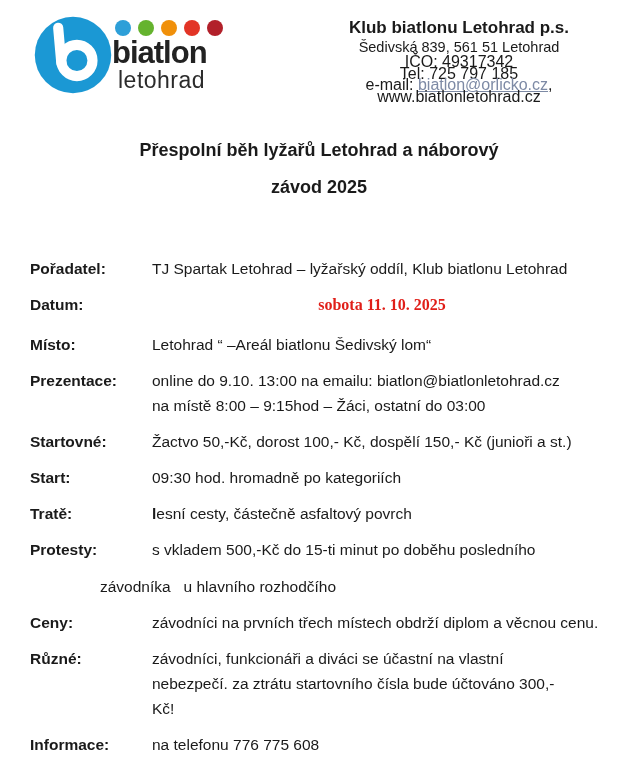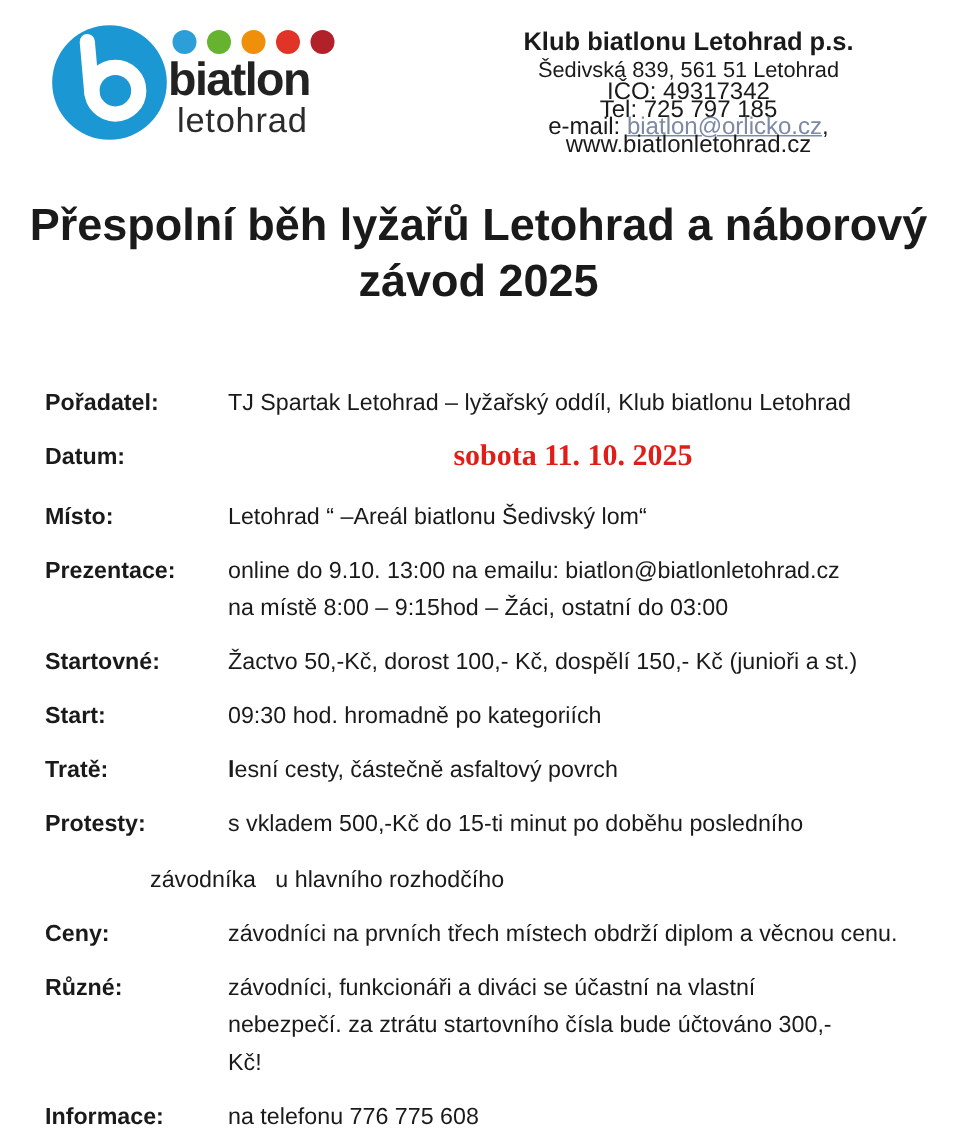--- a/index.html
+++ b/index.html
@@ -16,30 +16,30 @@
   .logo-dots { display:flex; gap:7px; margin-left:3px; margin-bottom:2px; }
   .logo-dots span { width:16px; height:16px; border-radius:50%; display:inline-block; }
   .logo-brand { font-size:31px; font-weight:bold; color:#222; letter-spacing:-1px; line-height:30px; }
   .logo-city  { font-size:23px; color:#2b2b2b; letter-spacing:0.5px; line-height:24px; margin-left:6px; }
   .org-block { text-align:center; padding-top:2px; max-width:310px; }
   .org-name { font-size:17px; font-weight:bold; line-height:20px; }
   .org-address { font-size:14.5px; line-height:18px; }
   .org-small { font-size:16px; line-height:11.5px; }
   .org-link { text-decoration:underline;margin-top:19px; }
   
-  .title { text-align:center; margin-top:30px; font-size:30px; font-weight:bold; line-height:37px; }
+  .title { text-align:center; margin-top:30px; font-size:18px; font-weight:bold; line-height:37px; }
   
   .rows { margin-top:50px; padding:0 26px 0 30px; font-size:15.5px; }
   .row { display:flex; margin-bottom:11px; }
   .label { width:122px; flex-shrink:0; font-weight:bold; line-height:25px; }
   .value { flex:1; line-height:25px; }
   .line { line-height:25px; }
   .value-date {
     flex:1; text-align:center;
-    font-family:"Liberation Serif", serif; font-weight:bold; font-size:20px; line-height:25px;
+    font-family:"Liberation Serif", serif; font-weight:bold; font-size:16px; line-height:25px;
   }
   .row-date { margin-bottom:15px; }
   .row-tight { margin-bottom:12px; }
   .hang-line { padding-left:70px; line-height:25px; margin-bottom:11px; white-space:pre-wrap; }
 </style>
 </head>
 <body>
 
 <div class="page">
 

